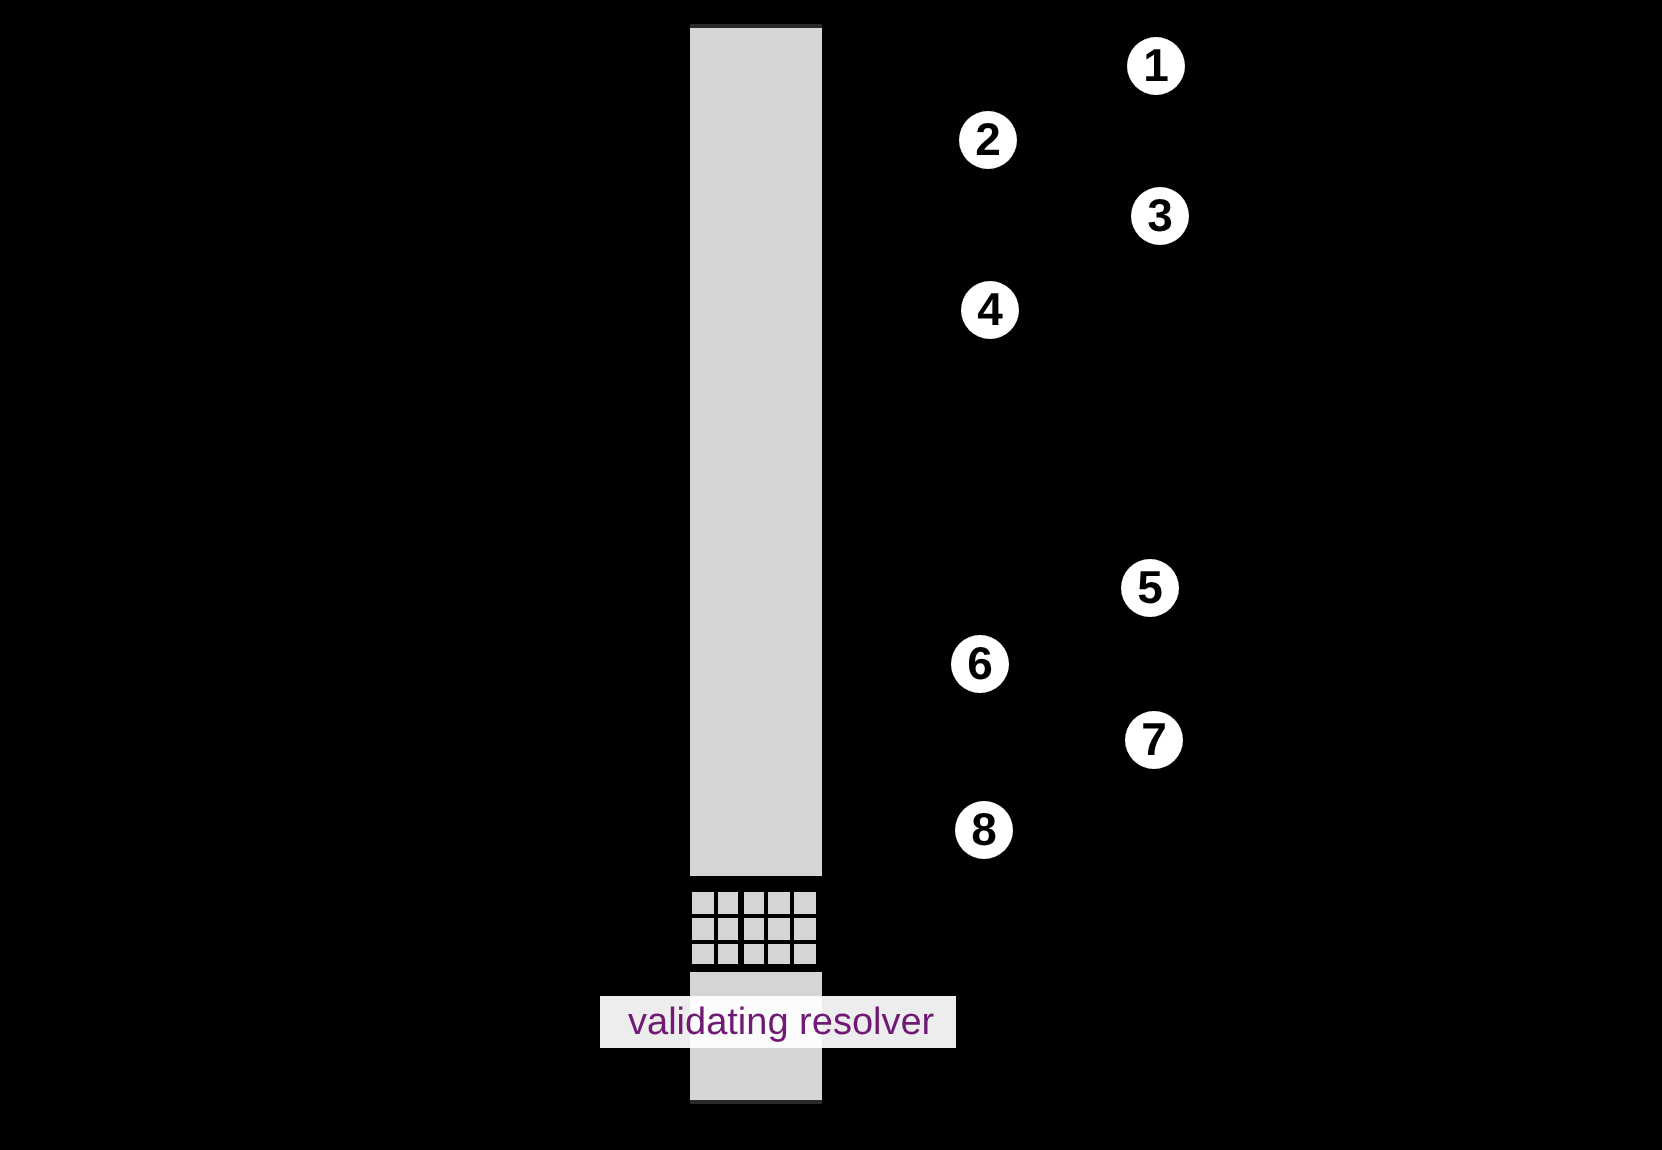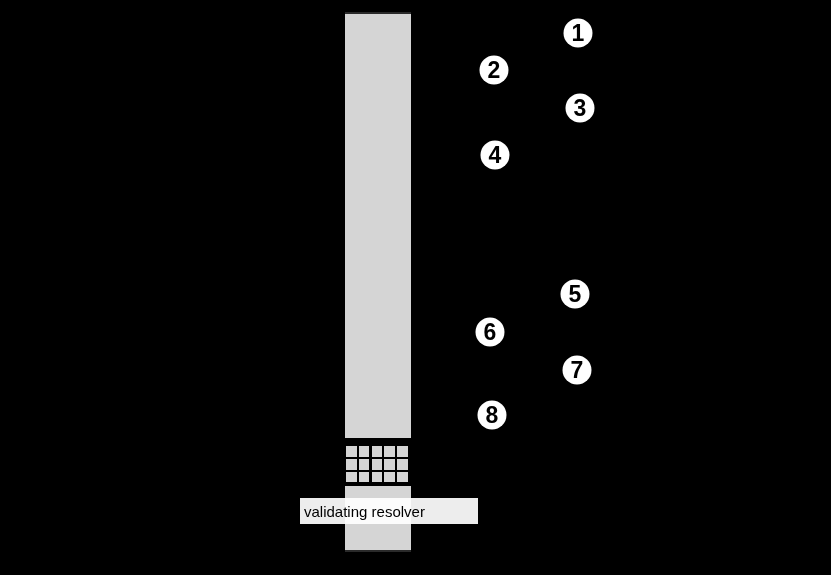--- a/index.html
+++ b/index.html
@@ -4,21 +4,21 @@
 <style>
   html,body{margin:0;padding:0;}
   body{width:831px;height:575px;background:#000;position:relative;overflow:hidden;font-family:"Liberation Sans",sans-serif;}
   .diagram{position:absolute;inset:0;}
   .bar-seg{position:absolute;left:345px;width:66px;background:#d5d5d5;box-sizing:border-box;}
   .seg-top{top:12px;height:426px;border-top:2px solid #2a2a2a;}
   .seg-bottom{top:486px;height:66px;border-bottom:2px solid #2a2a2a;}
   .cache-grid{position:absolute;left:346px;top:446px;display:grid;grid-template-columns:repeat(5,10.5px);grid-template-rows:repeat(3,10.8px);column-gap:2.3px;row-gap:2.0px;}
   .cache-cell{background:#d5d5d5;}
   .marker{position:absolute;width:29px;height:29px;border-radius:50%;background:#ffffff;color:#000;display:flex;align-items:center;justify-content:center;font-size:23px;font-weight:bold;transform:translate(-50%,-50%);}
-  .resolver-label{position:absolute;left:300px;top:498px;width:178px;height:26px;background:rgba(255,255,255,0.93);color:#000000;font-size:15px;line-height:28px;padding-left:4px;box-sizing:border-box;white-space:nowrap;}
+  .resolver-label{position:absolute;left:300px;top:498px;width:178px;height:26px;background:rgba(255,255,255,0.93);color:#701a75;font-size:19px;line-height:28px;padding-left:14px;box-sizing:border-box;white-space:nowrap;}
 </style>
 </head>
 <body>
 
 <div class="diagram">
 
   <div class="bar-seg seg-top"></div>
 
   <div class="cache-grid">
     <div class="cache-cell"></div>

